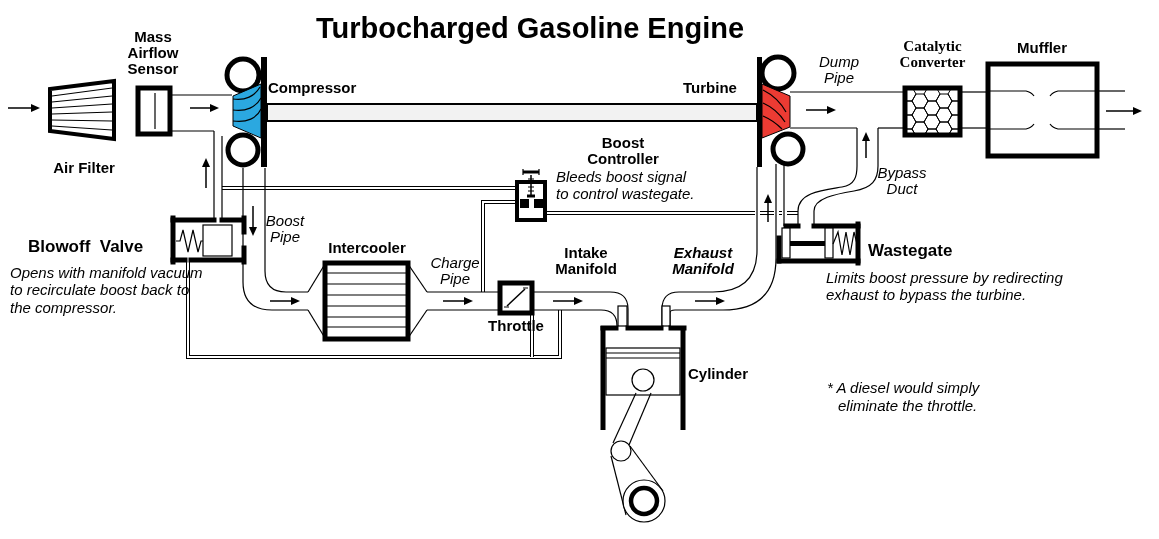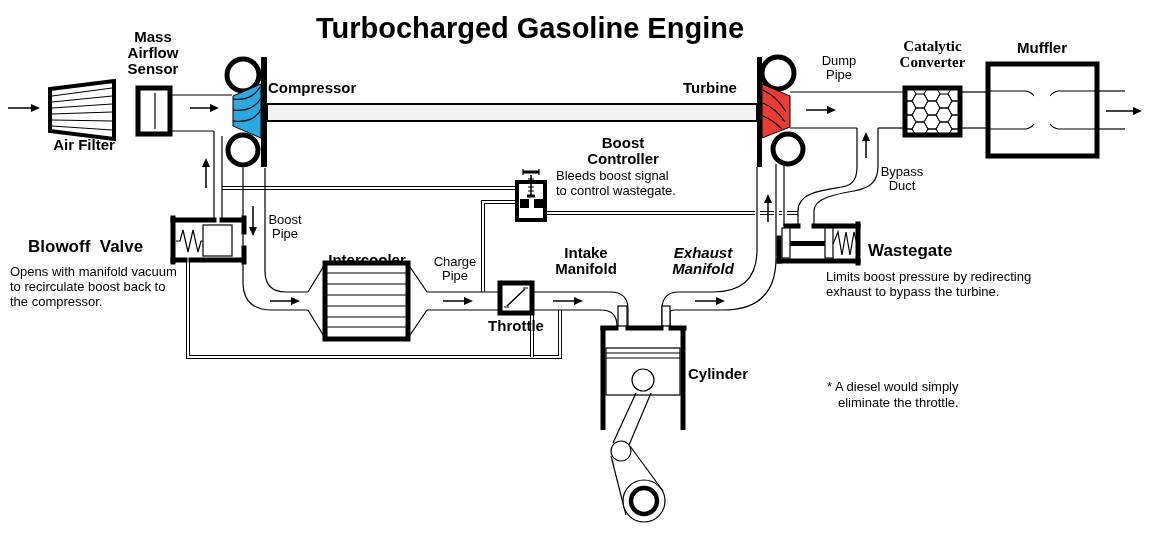--- a/index.html
+++ b/index.html
@@ -4,21 +4,21 @@
 <style>
   html,body{margin:0;padding:0;background:#fff;}
   #stage{
     position:relative;width:1159px;height:539px;background:#fff;overflow:hidden;
     font-family:"Liberation Sans","DejaVu Sans",sans-serif;color:#000;
   }
   #art{position:absolute;left:0;top:0;}
   .lbl{position:absolute;line-height:1.05;}
   .b15{font-size:15px;font-weight:bold;}
   .b17{font-size:17px;font-weight:bold;}
-  .s13{font-size:13px;font-weight:normal;}
+  .s13{font-size:15px;font-weight:normal;font-style:italic;}
   .ctr{text-align:center;}
   .rgt{text-align:left;}
   .pre{white-space:pre;}
   .title{font-size:29px;font-weight:bold;text-align:center;}
   
   .ln{stroke:#000;stroke-width:1.2;fill:none;}
   .ln2{stroke:#000;stroke-width:1.5;fill:none;}
   .thk{stroke:#000;stroke-width:5;fill:none;}
   .thk4{stroke:#000;stroke-width:4;fill:#fff;}
   .box5{stroke:#000;stroke-width:5;fill:#fff;}
@@ -292,21 +292,21 @@
   </svg>
 
   <div class="lbl title" style="left:280px;top:13px;width:500px;">Turbocharged Gasoline Engine</div>
 
   <div class="lbl b15 ctr" style="left:116px;top:29px;width:74px;">
     <div>Mass</div>
     <div>Airflow</div>
     <div>Sensor</div>
   </div>
 
-  <div class="lbl b15 ctr" style="left:44px;top:137px;width:80px;">Air Filter</div>
+  <div class="lbl b15 ctr" style="left:44px;top:160px;width:80px;">Air Filter</div>
 
   <div class="lbl b15" style="left:268px;top:80px;">Compressor</div>
 
   <div class="lbl b15 rgt" style="left:683px;top:80px;width:70px;">Turbine</div>
 
   <div class="lbl s13 ctr" style="left:813px;top:54px;width:52px;">
     <div>Dump</div>
     <div>Pipe</div>
   </div>
 
@@ -331,21 +331,21 @@
     <div>Opens with manifold vacuum</div>
     <div>to recirculate boost back to</div>
     <div>the compressor.</div>
   </div>
 
   <div class="lbl s13 ctr" style="left:261px;top:213px;width:48px;">
     <div>Boost</div>
     <div>Pipe</div>
   </div>
 
-  <div class="lbl b15 ctr" style="left:318px;top:252px;width:98px;">Intercooler</div>
+  <div class="lbl b15 ctr" style="left:318px;top:240px;width:98px;">Intercooler</div>
 
   <div class="lbl s13 ctr" style="left:429px;top:255px;width:52px;">
     <div>Charge</div>
     <div>Pipe</div>
   </div>
 
   <div class="lbl b15 ctr" style="left:477px;top:318px;width:78px;">Throttle</div>
 
   <div class="lbl b15 ctr" style="left:547px;top:245px;width:78px;">
     <div>Intake</div>

